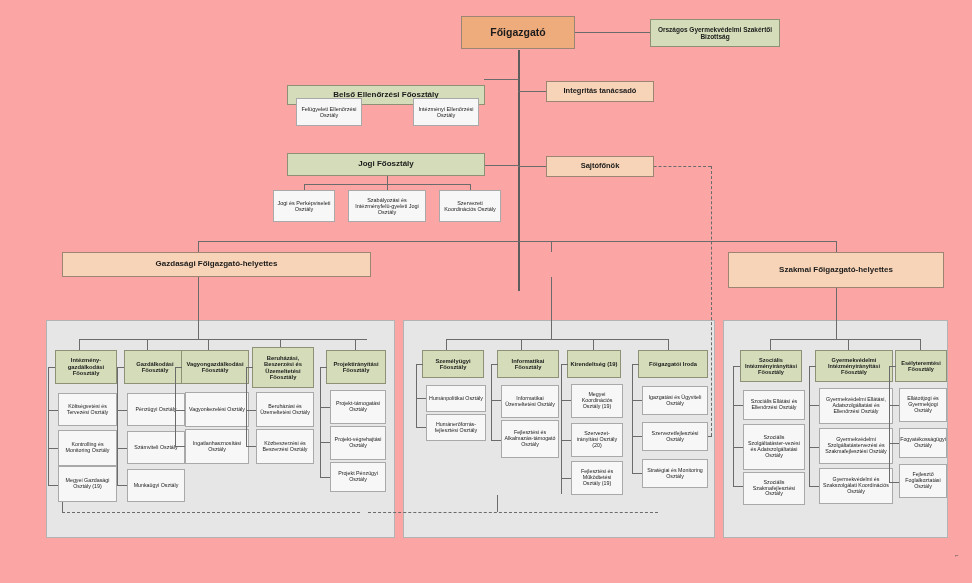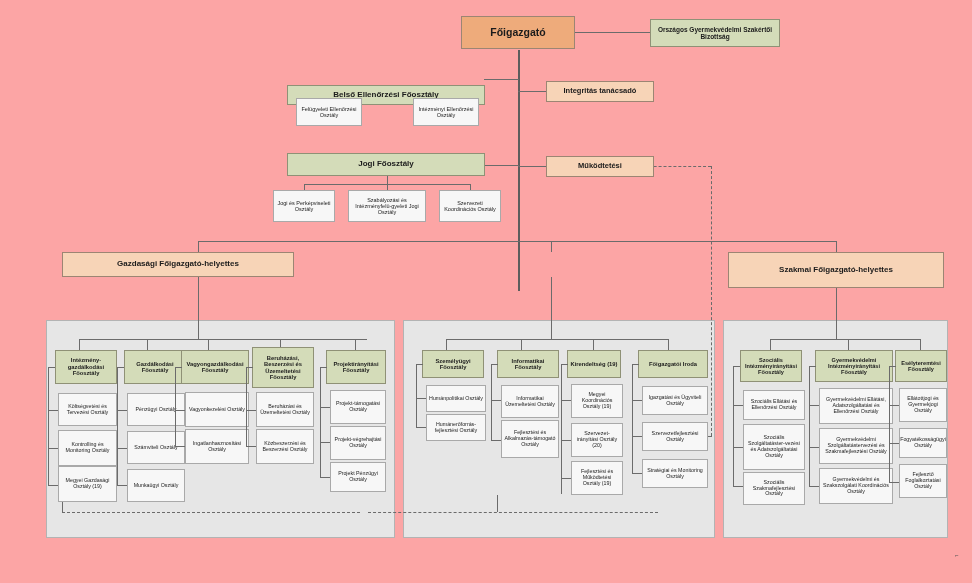--- a/index.html
+++ b/index.html
@@ -132,24 +132,24 @@
     <span>Jogi és Perképviseleti Osztály</span>
   </div>
   <div class="node n-white" style="left:348px;top:190px;width:78px;height:32px;font-size:5.5px;">
     <span>Szabályozási és Intézményfelü-gyeleti Jogi Osztály</span>
   </div>
   <div class="node n-white" style="left:439px;top:190px;width:62px;height:32px;font-size:5.5px;">
     <span>Szervezeti Koordinációs Osztály</span>
   </div>
 
   <div class="node n-orange-l" style="left:546px;top:156px;width:108px;height:21px;font-size:7.5px;">
-    <span>Működtetési</span>
-  </div>
-
-  <div class="node n-orange-l" style="left:62px;top:252px;width:232px;height:25px;font-size:8px;">
+    <span>Sajtófőnök</span>
+  </div>
+
+  <div class="node n-orange-l" style="left:62px;top:252px;width:309px;height:25px;font-size:8px;">
     <span>Gazdasági Főigazgató-helyettes</span>
   </div>
   <div class="node n-orange-l" style="left:728px;top:252px;width:216px;height:36px;font-size:8px;">
     <span>Szakmai Főigazgató-helyettes</span>
   </div>
 
   <div class="node n-green" style="left:55px;top:350px;width:62px;height:34px;font-size:5.8px;">
     <span>Intézmény-gazdálkodási Főosztály</span>
   </div>
   <div class="ln lnv" style="left:48px;top:367px;width:1.2px;height:118px;"></div>

